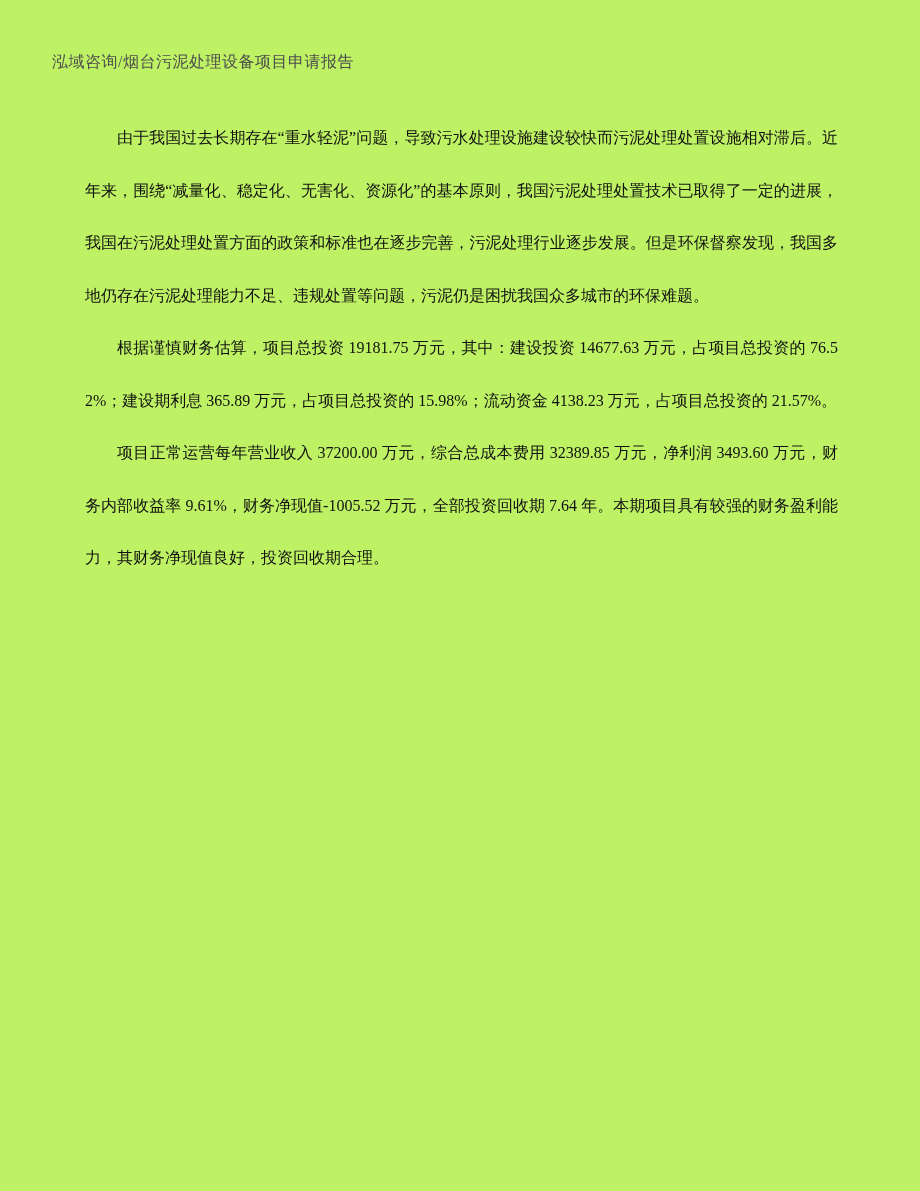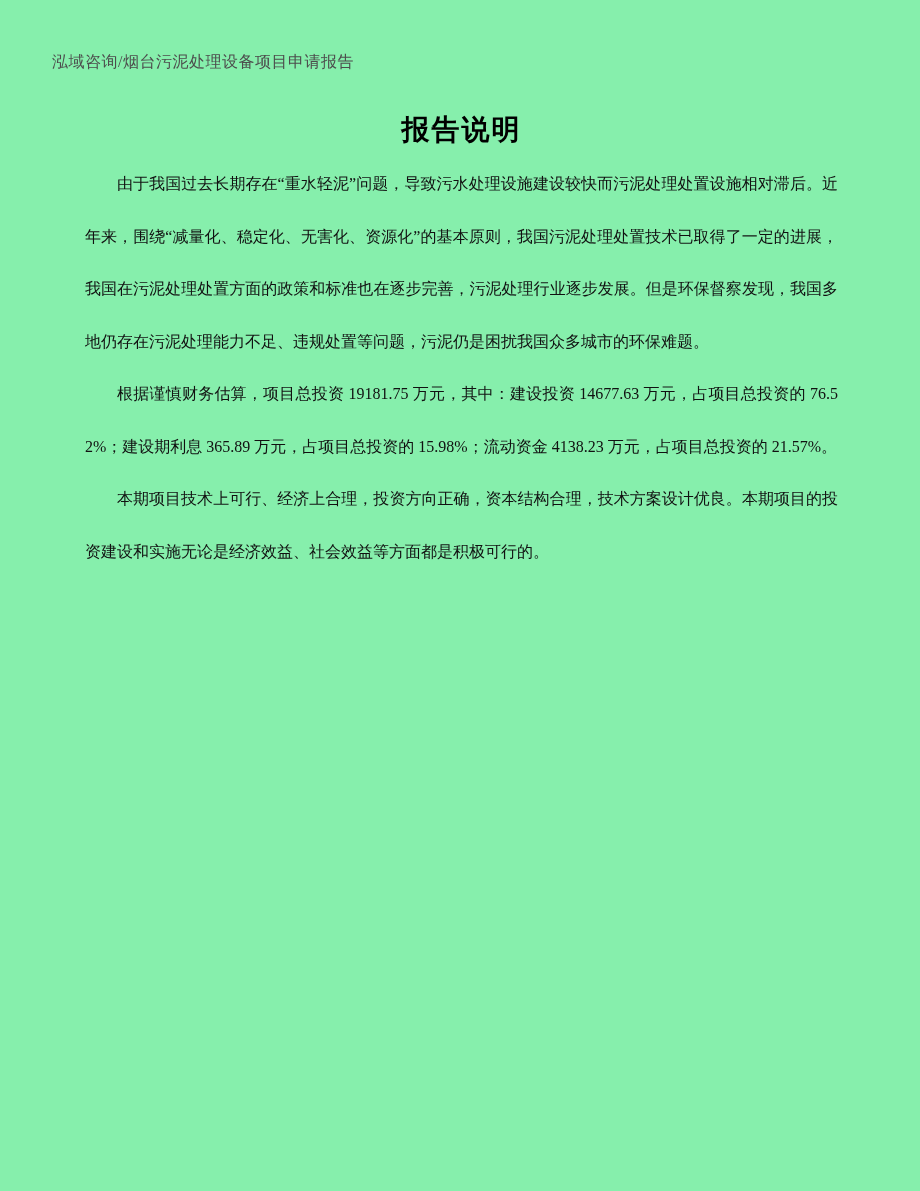--- a/index.html
+++ b/index.html
@@ -10,21 +10,21 @@
   body {
     width: 920px;
     height: 1191px;
     position: relative;
     font-family: "Liberation Serif", "DejaVu Serif", serif;
     overflow: hidden;
   }
   .page {
     position: absolute;
     inset: 0;
-    background: #86efac;
+    background: #bef264;
     text-decoration: underline;
   }
   .page-header {
     position: absolute;
     left: 52px;
     top: 52px;
     font-size: 16px;
     letter-spacing: 0.5px;
     color: #4d4d4d;
     white-space: nowrap;
@@ -57,24 +57,23 @@
 </style>
 </head>
 <body>
 
 <div class="page">
 
   <div class="page-header">泓域咨询/烟台污泥处理设备项目申请报告</div>
 
   <div class="content">
 
-    <h1 class="doc-title">报告说明</h1>
 
     <p class="body-paragraph">由于我国过去长期存在“重水轻泥”问题，导致污水处理设施建设较快而污泥处理处置设施相对滞后。近年来，围绕“减量化、稳定化、无害化、资源化”的基本原则，我国污泥处理处置技术已取得了一定的进展，我国在污泥处理处置方面的政策和标准也在逐步完善，污泥处理行业逐步发展。但是环保督察发现，我国多地仍存在污泥处理能力不足、违规处置等问题，污泥仍是困扰我国众多城市的环保难题。</p>
 
     <p class="body-paragraph">根据谨慎财务估算，项目总投资 19181.75 万元，其中：建设投资 14677.63 万元，占项目总投资的 76.52%；建设期利息 365.89 万元，占项目总投资的 15.98%；流动资金 4138.23 万元，占项目总投资的 21.57%。</p>
 
+    <p class="body-paragraph">项目正常运营每年营业收入 37200.00 万元，综合总成本费用 32389.85 万元，净利润 3493.60 万元，财务内部收益率 9.61%，财务净现值-1005.52 万元，全部投资回收期 7.64 年。本期项目具有较强的财务盈利能力，其财务净现值良好，投资回收期合理。</p>
 
-    <p class="body-paragraph">本期项目技术上可行、经济上合理，投资方向正确，资本结构合理，技术方案设计优良。本期项目的投资建设和实施无论是经济效益、社会效益等方面都是积极可行的。</p>
 
   </div>
 
 </div>
 
 </body></html>

